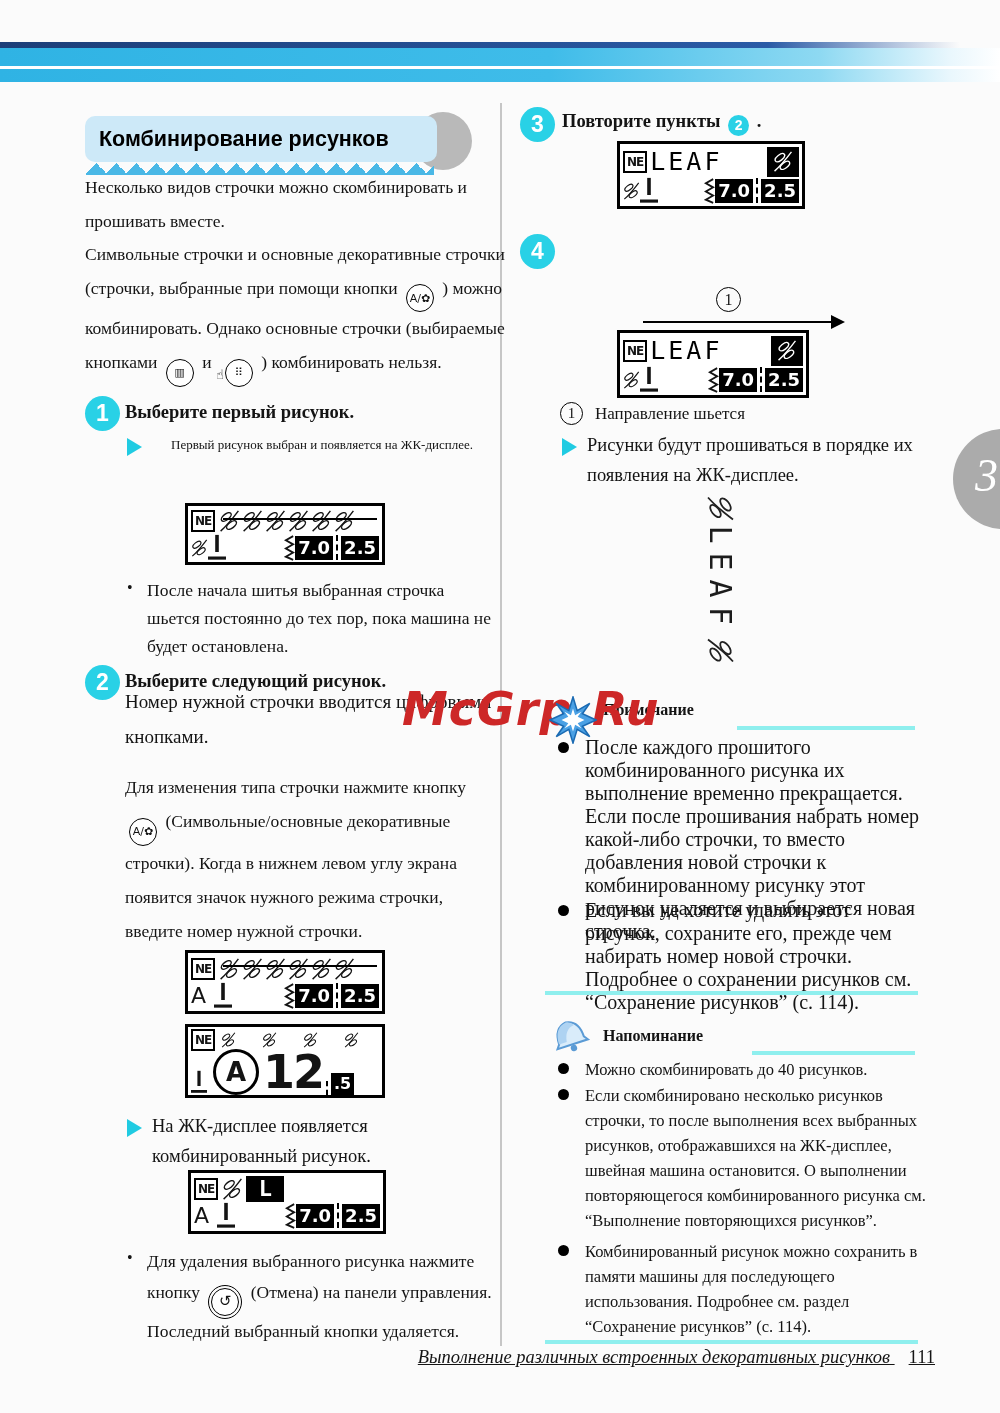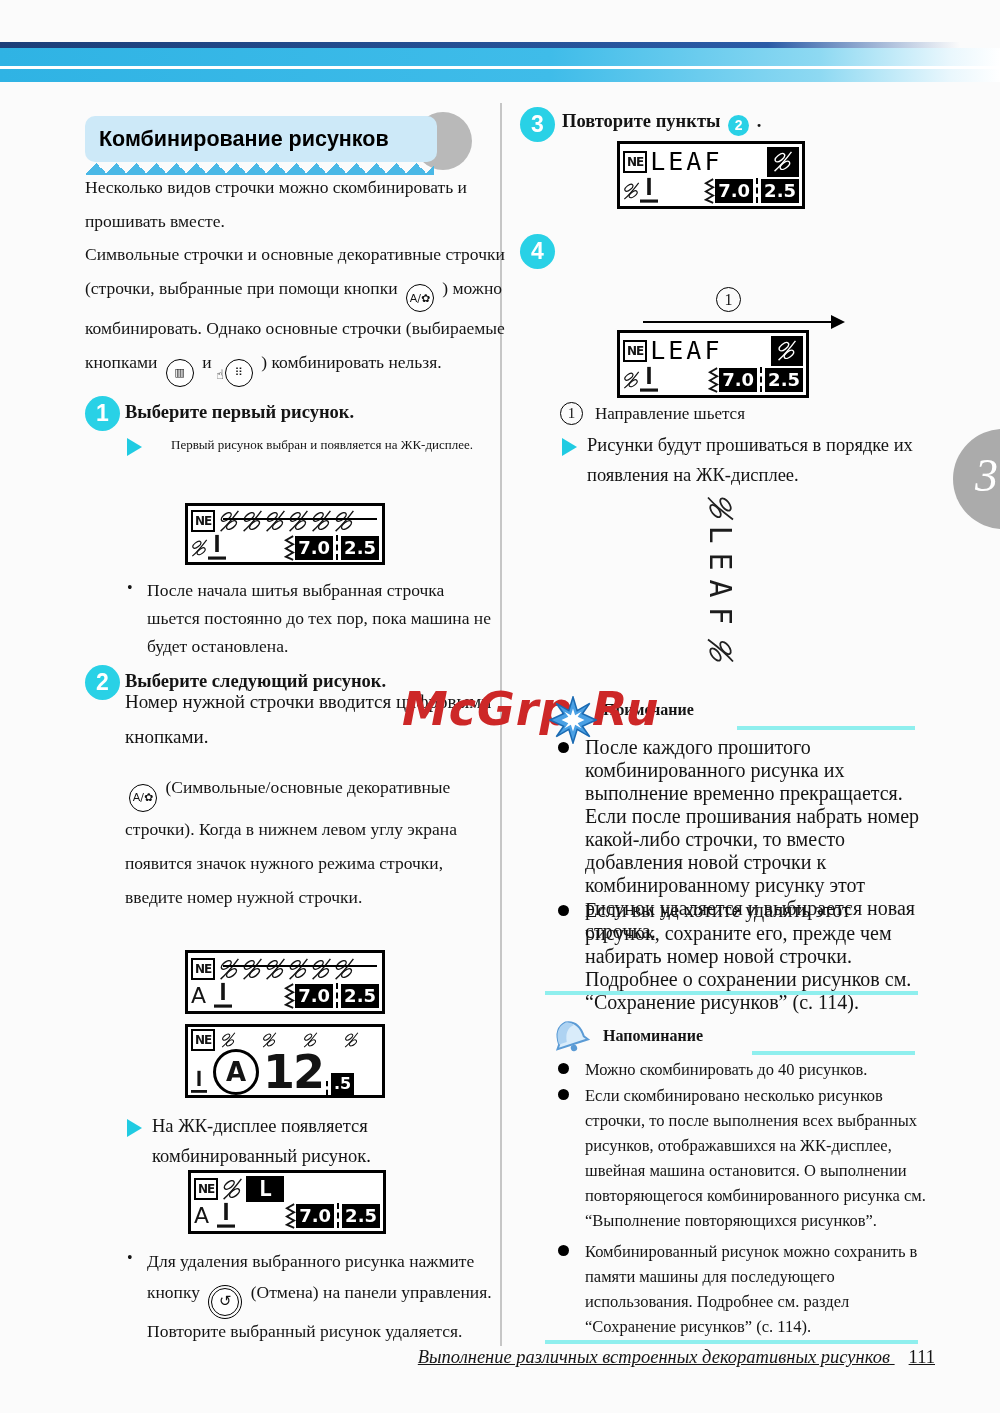--- a/index.html
+++ b/index.html
@@ -161,20 +161,21 @@
     </div>
   </div>
 
   <div class="abs" style="left:127px;top:579px;font-size:16px;">•</div>
   <div class="abs" style="left:147px;top:576px;width:348px;font-size:17.5px;line-height:28px;">После начала шитья выбранная строчка шьется постоянно до тех пор, пока машина не будет остановлена.</div>
 
   <div class="abs badge" style="left:85px;top:665px;">2</div>
   <div class="abs stitle" style="left:125px;top:671px;">Выберите следующий рисунок.</div>
   <div class="abs" style="left:125px;top:684px;width:380px;font-size:19px;line-height:35px;">Номер нужной строчки вводится цифровыми кнопками.</div>
   <div class="abs" style="left:125px;top:770px;width:378px;font-size:17.5px;line-height:34px;">
+    <span>Для изменения типа строчки нажмите кнопку</span>
     <span class="btn-c">
         <span>A/✿</span>
       </span>
     <span>(Символьные/основные декоративные строчки). Когда в нижнем левом углу экрана появится значок нужного режима строчки, введите номер нужной строчки.</span>
   </div>
 
   <div class="abs lcd" style="left:185px;top:950px;width:200px;height:64px;">
     <div class="lcd-row" style="height:28px;">
       <span class="ne">NE</span>
       <div class="hline" style="left:32px;right:2px;top:10px;"></div>
@@ -272,21 +273,21 @@
       <span class="inv">2.5</span>
     </div>
   </div>
 
   <div class="abs" style="left:127px;top:1249px;font-size:16px;">•</div>
   <div class="abs" style="left:147px;top:1246px;width:352px;font-size:17.5px;line-height:31px;">
     <span>Для удаления выбранного рисунка нажмите кнопку</span>
     <span class="btn-c dbl">
         <span>↺</span>
       </span>
-    <span>(Отмена) на панели управления. Повторите выбранный рисунок удаляется.</span>
+    <span>(Отмена) на панели управления. Последний выбранный кнопки удаляется.</span>
   </div>
 
   <div class="abs badge" style="left:520px;top:107px;">3</div>
   <div class="abs stitle" style="left:562px;top:111px;">
     <span>Повторите пункты</span>
     <span class="badge-sm">2</span>
     <span>.</span>
   </div>
 
   <div class="abs lcd" style="left:617px;top:141px;width:188px;height:68px;">

